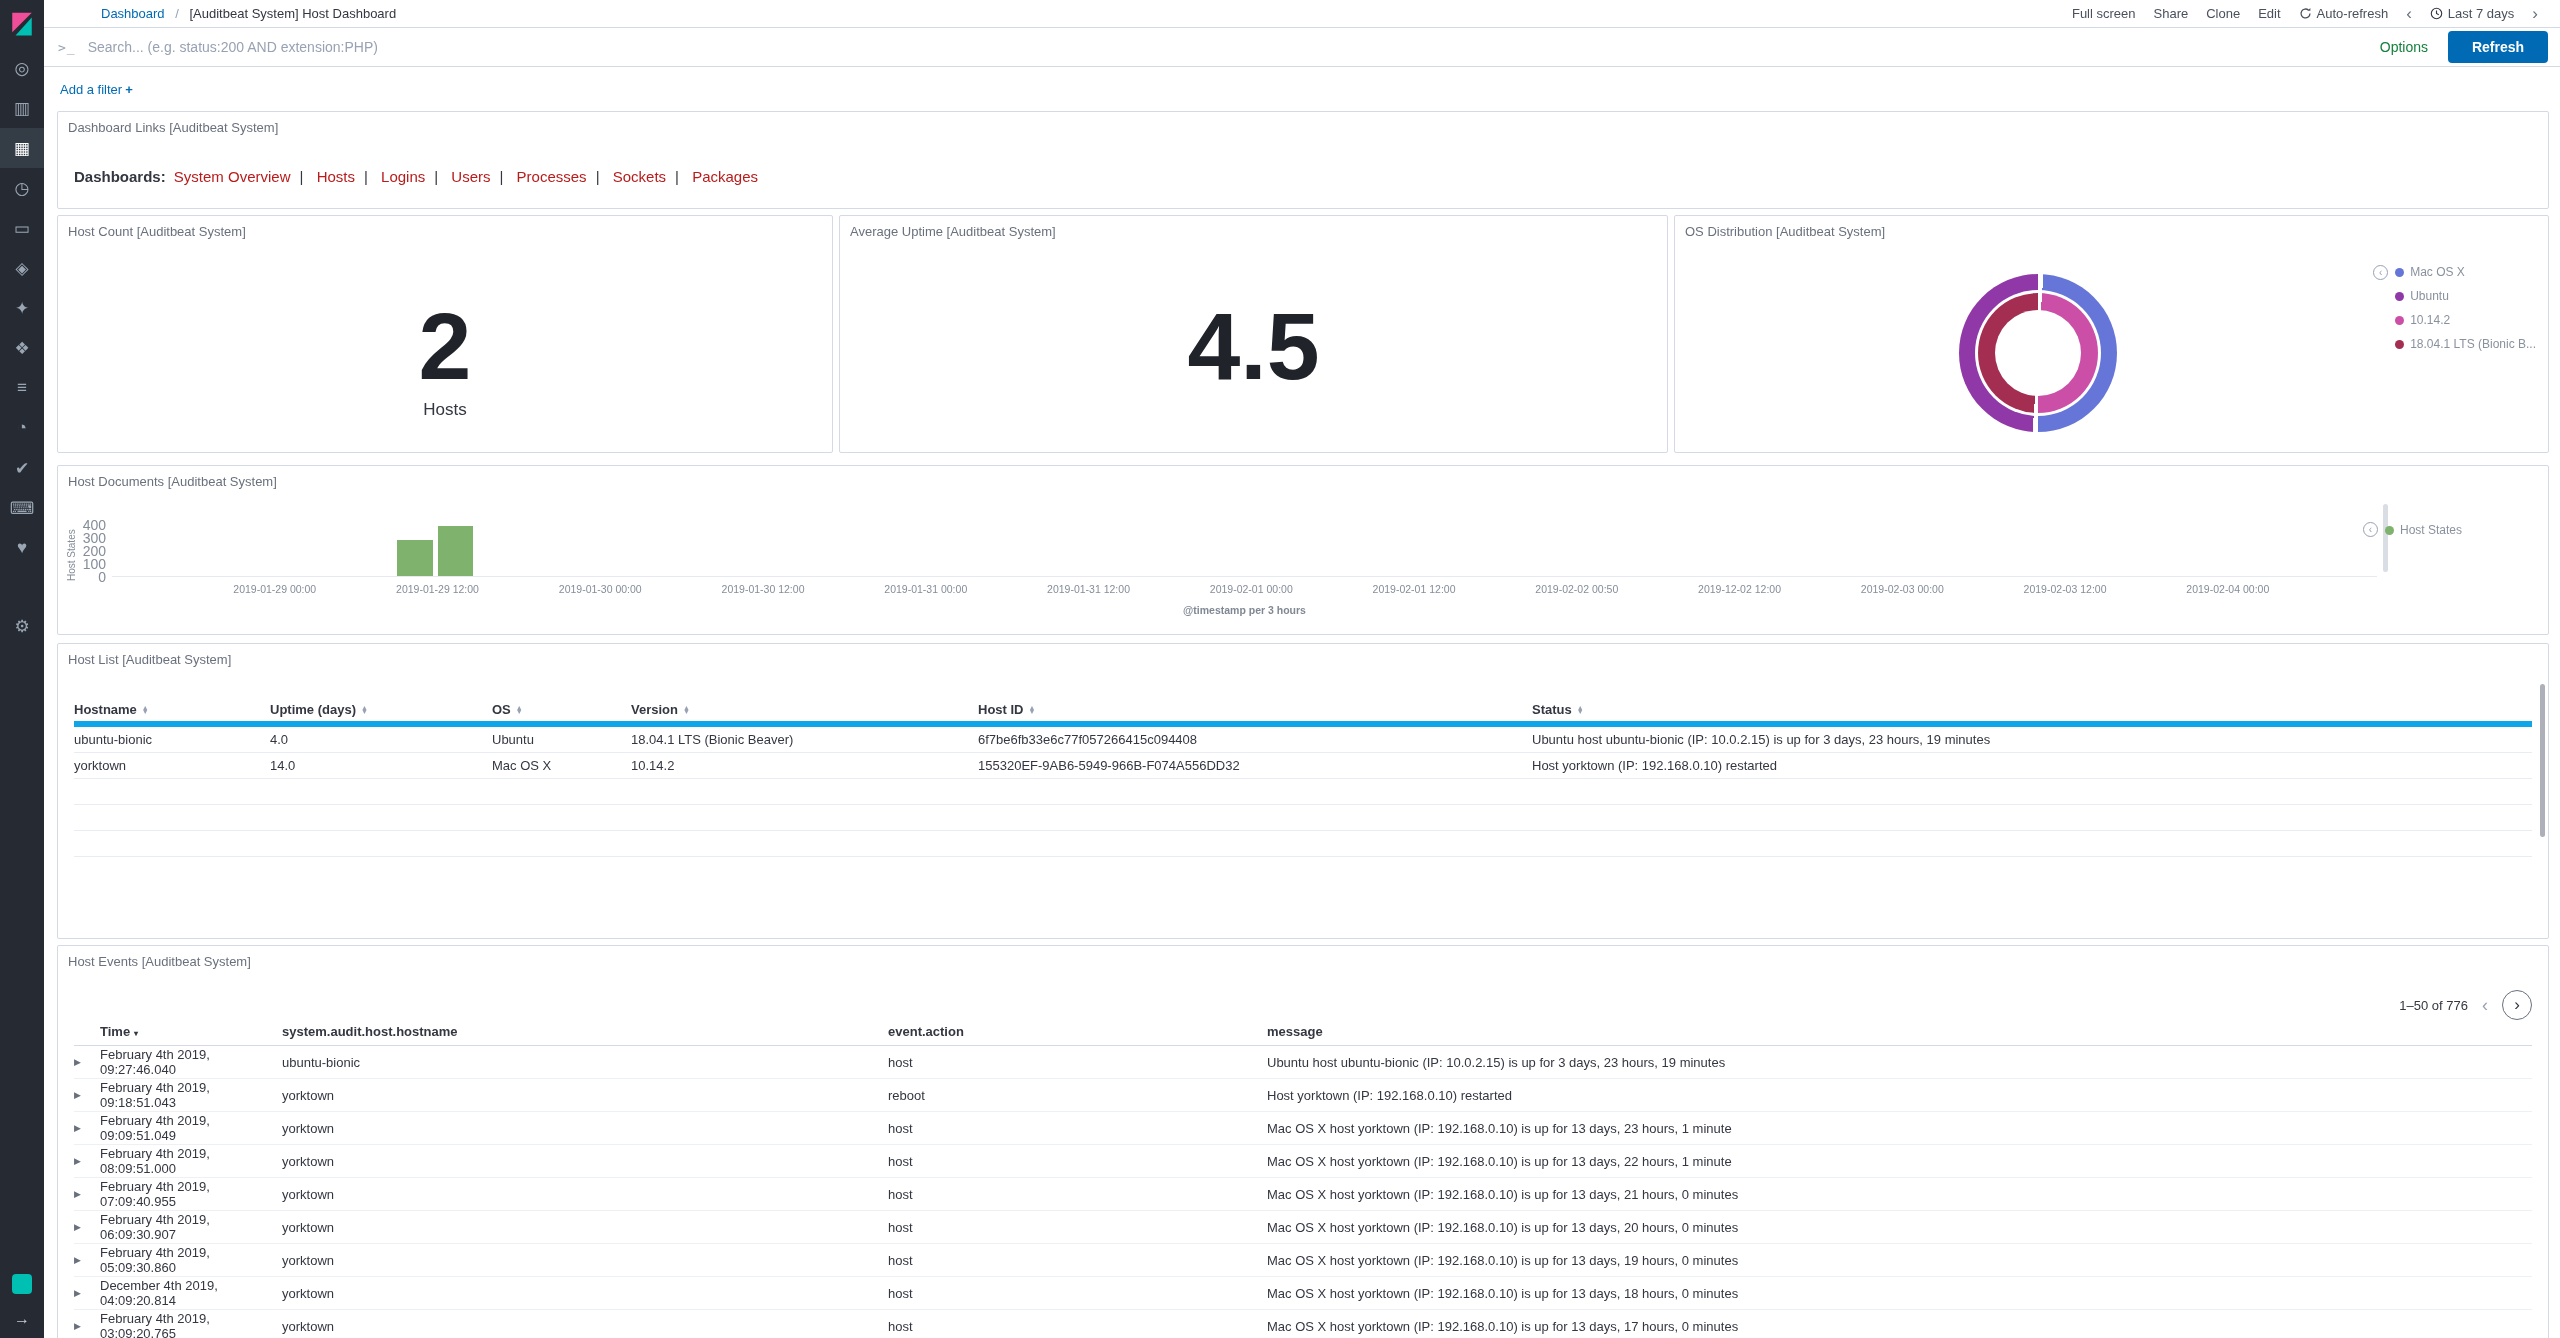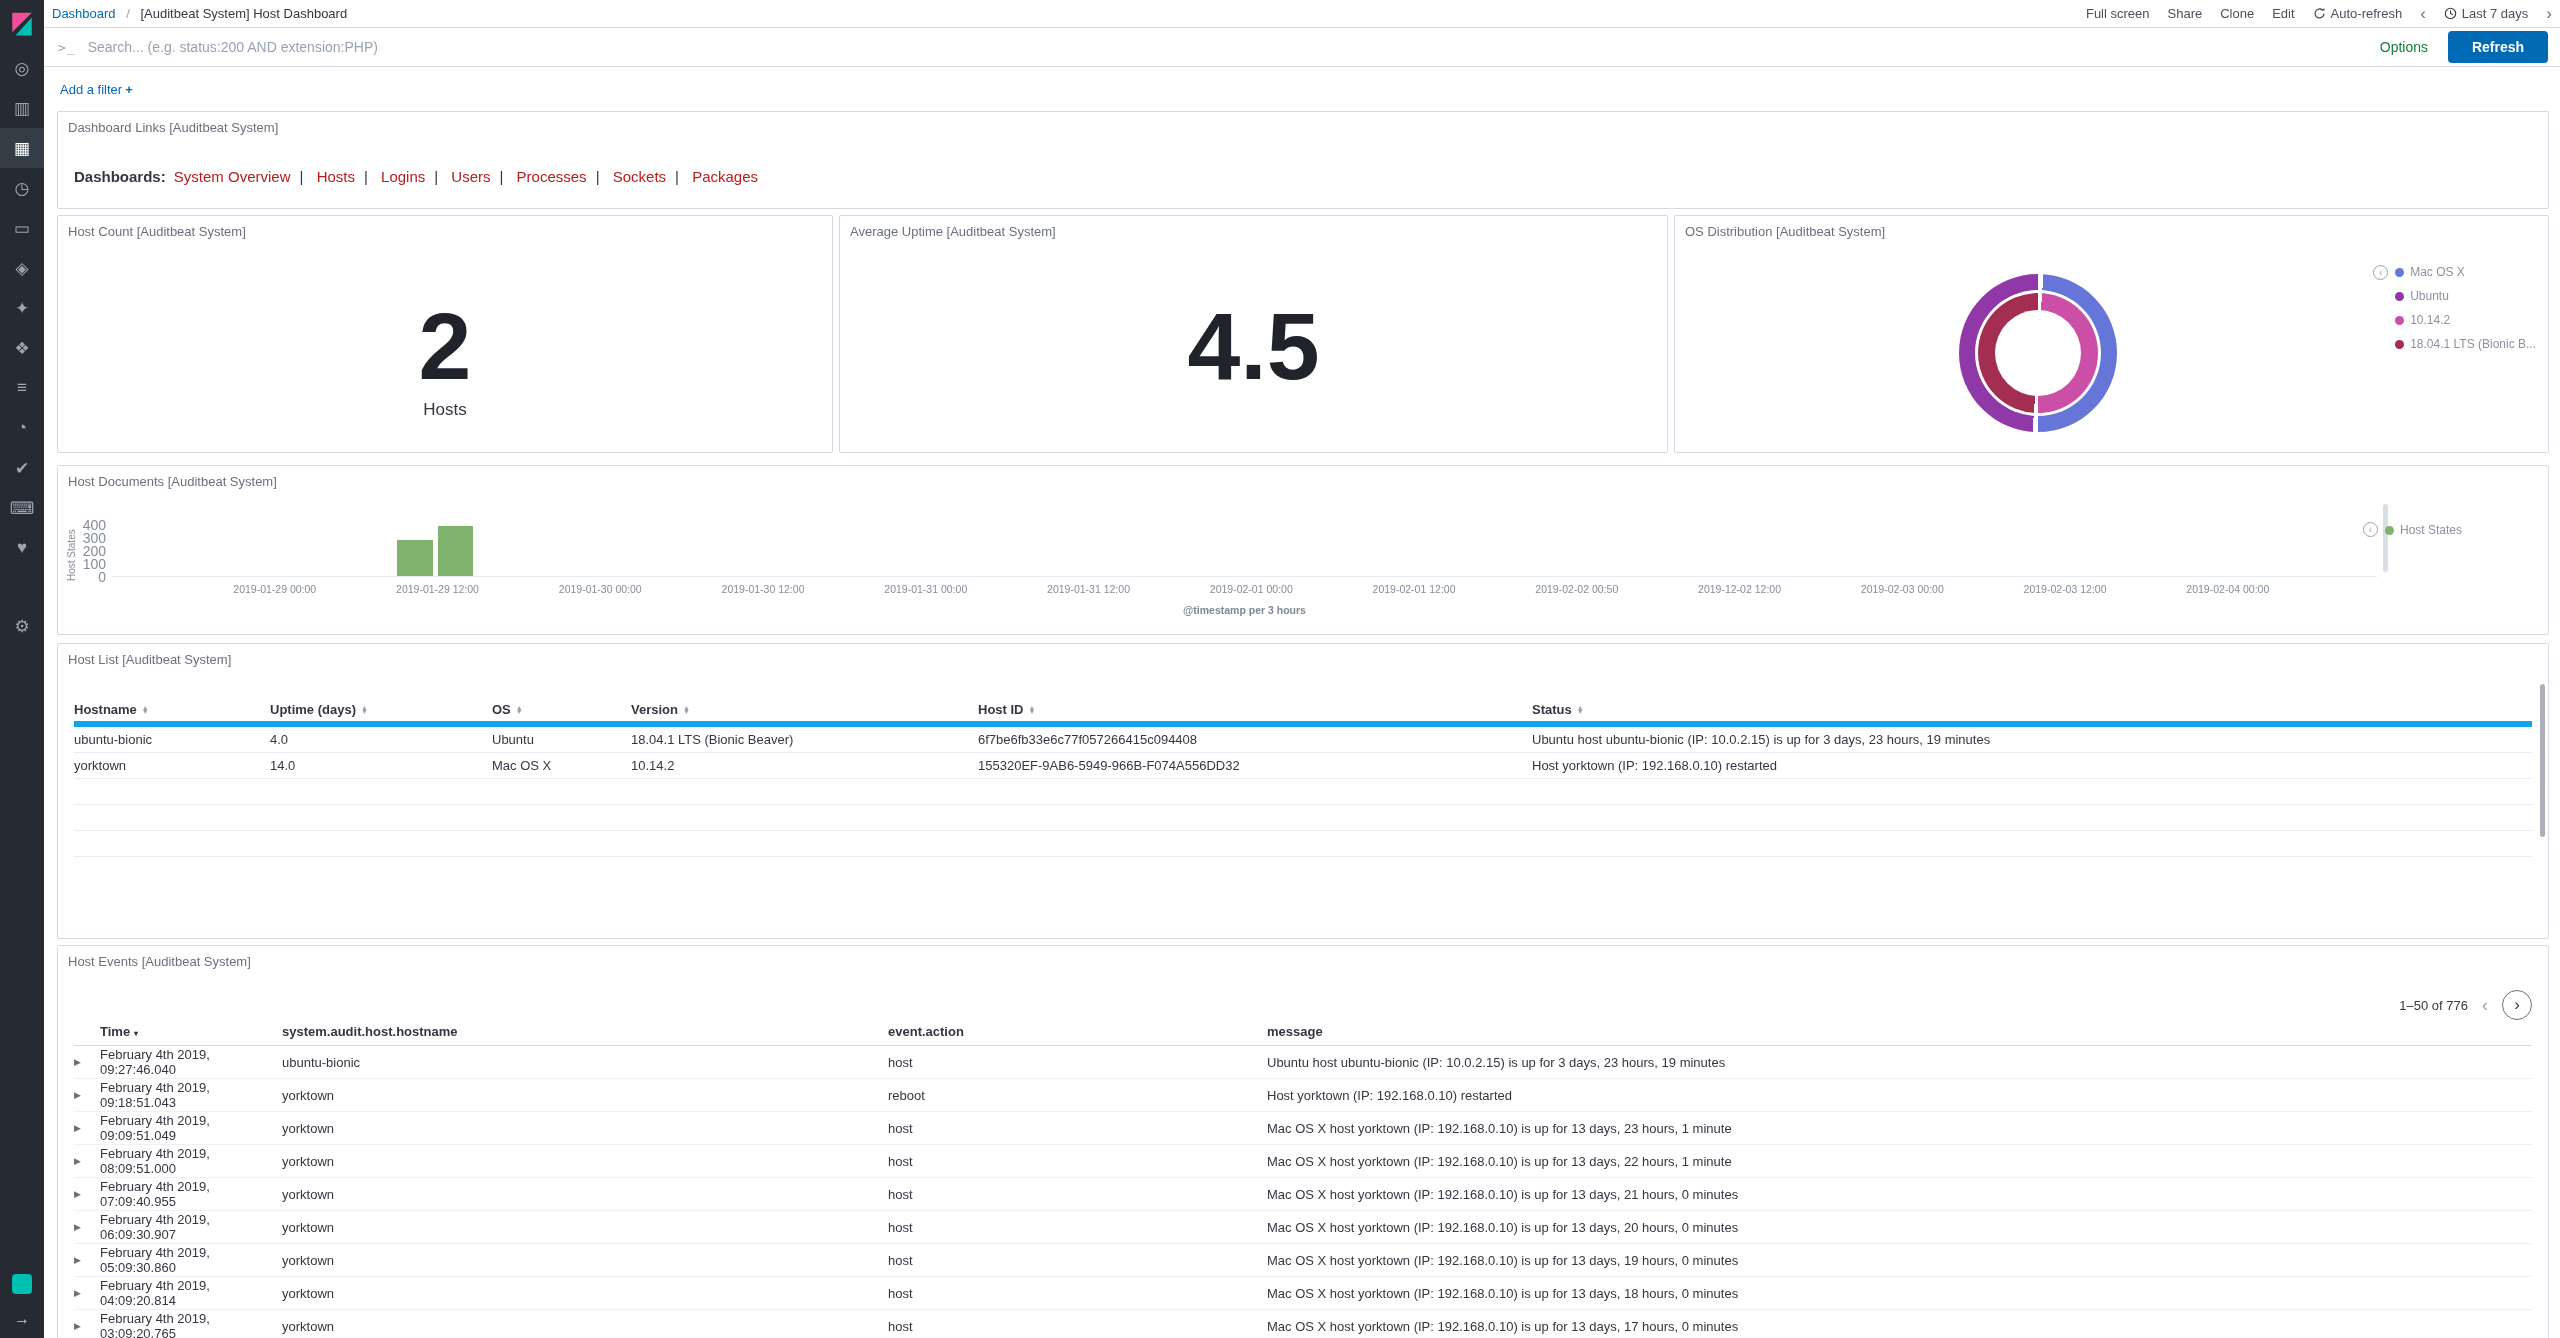--- a/index.html
+++ b/index.html
@@ -14,21 +14,21 @@
               color:#9aa5b3; font-size:17px; cursor:pointer; }
   .nav-item.active { color:#ffffff; background:#343c46; }
   .nav-item.gear { margin-top:38px; }
   .nav-bottom { position:absolute; bottom:10px; left:0; width:44px; display:flex; flex-direction:column; align-items:center; gap:16px; }
   .version-badge { width:20px; height:20px; border-radius:4px; background:#00bfb3; }
   .collapse-btn { color:#c6ced9; font-size:16px; cursor:pointer; }
 
   
   #main { margin-left:44px; }
 
-  #topbar { height:27px; display:flex; align-items:center; justify-content:space-between; padding:0 8px; font-size:13px; }
+  #topbar { height:27px; display:flex; align-items:center; justify-content:space-between; padding:0 22px; font-size:13px;margin-left:35px; }
   .breadcrumb a { color:#006bb4; }
   .breadcrumb .sep { color:#98a2b3; margin:0 7px; }
   .breadcrumb .current { color:#343741; }
   .top-actions { display:flex; align-items:center; gap:18px; color:#4a515c; }
   .top-actions a { color:#4a515c; }
   .icon-text { display:flex; align-items:center; gap:5px; cursor:pointer; }
   .time-chevron { color:#69707d; font-size:17px; line-height:1; cursor:pointer; }
 
   #querybar { height:40px; border-top:1px solid #d3dae6; border-bottom:1px solid #d3dae6;
               display:flex; align-items:center; padding:0 12px 0 14px; }
@@ -440,21 +440,21 @@
         </div>
         <div class="ev-row">
           <div class="expander">▶</div>
           <div>February 4th 2019, 05:09:30.860</div>
           <div>yorktown</div>
           <div>host</div>
           <div>Mac OS X host yorktown (IP: 192.168.0.10) is up for 13 days, 19 hours, 0 minutes</div>
         </div>
         <div class="ev-row">
           <div class="expander">▶</div>
-          <div>February 4th 2019, 04:09:20.814</div>
+          <div>December 4th 2019, 04:09:20.814</div>
           <div>yorktown</div>
           <div>host</div>
           <div>Mac OS X host yorktown (IP: 192.168.0.10) is up for 13 days, 18 hours, 0 minutes</div>
         </div>
         <div class="ev-row">
           <div class="expander">▶</div>
           <div>February 4th 2019, 03:09:20.765</div>
           <div>yorktown</div>
           <div>host</div>
           <div>Mac OS X host yorktown (IP: 192.168.0.10) is up for 13 days, 17 hours, 0 minutes</div>

